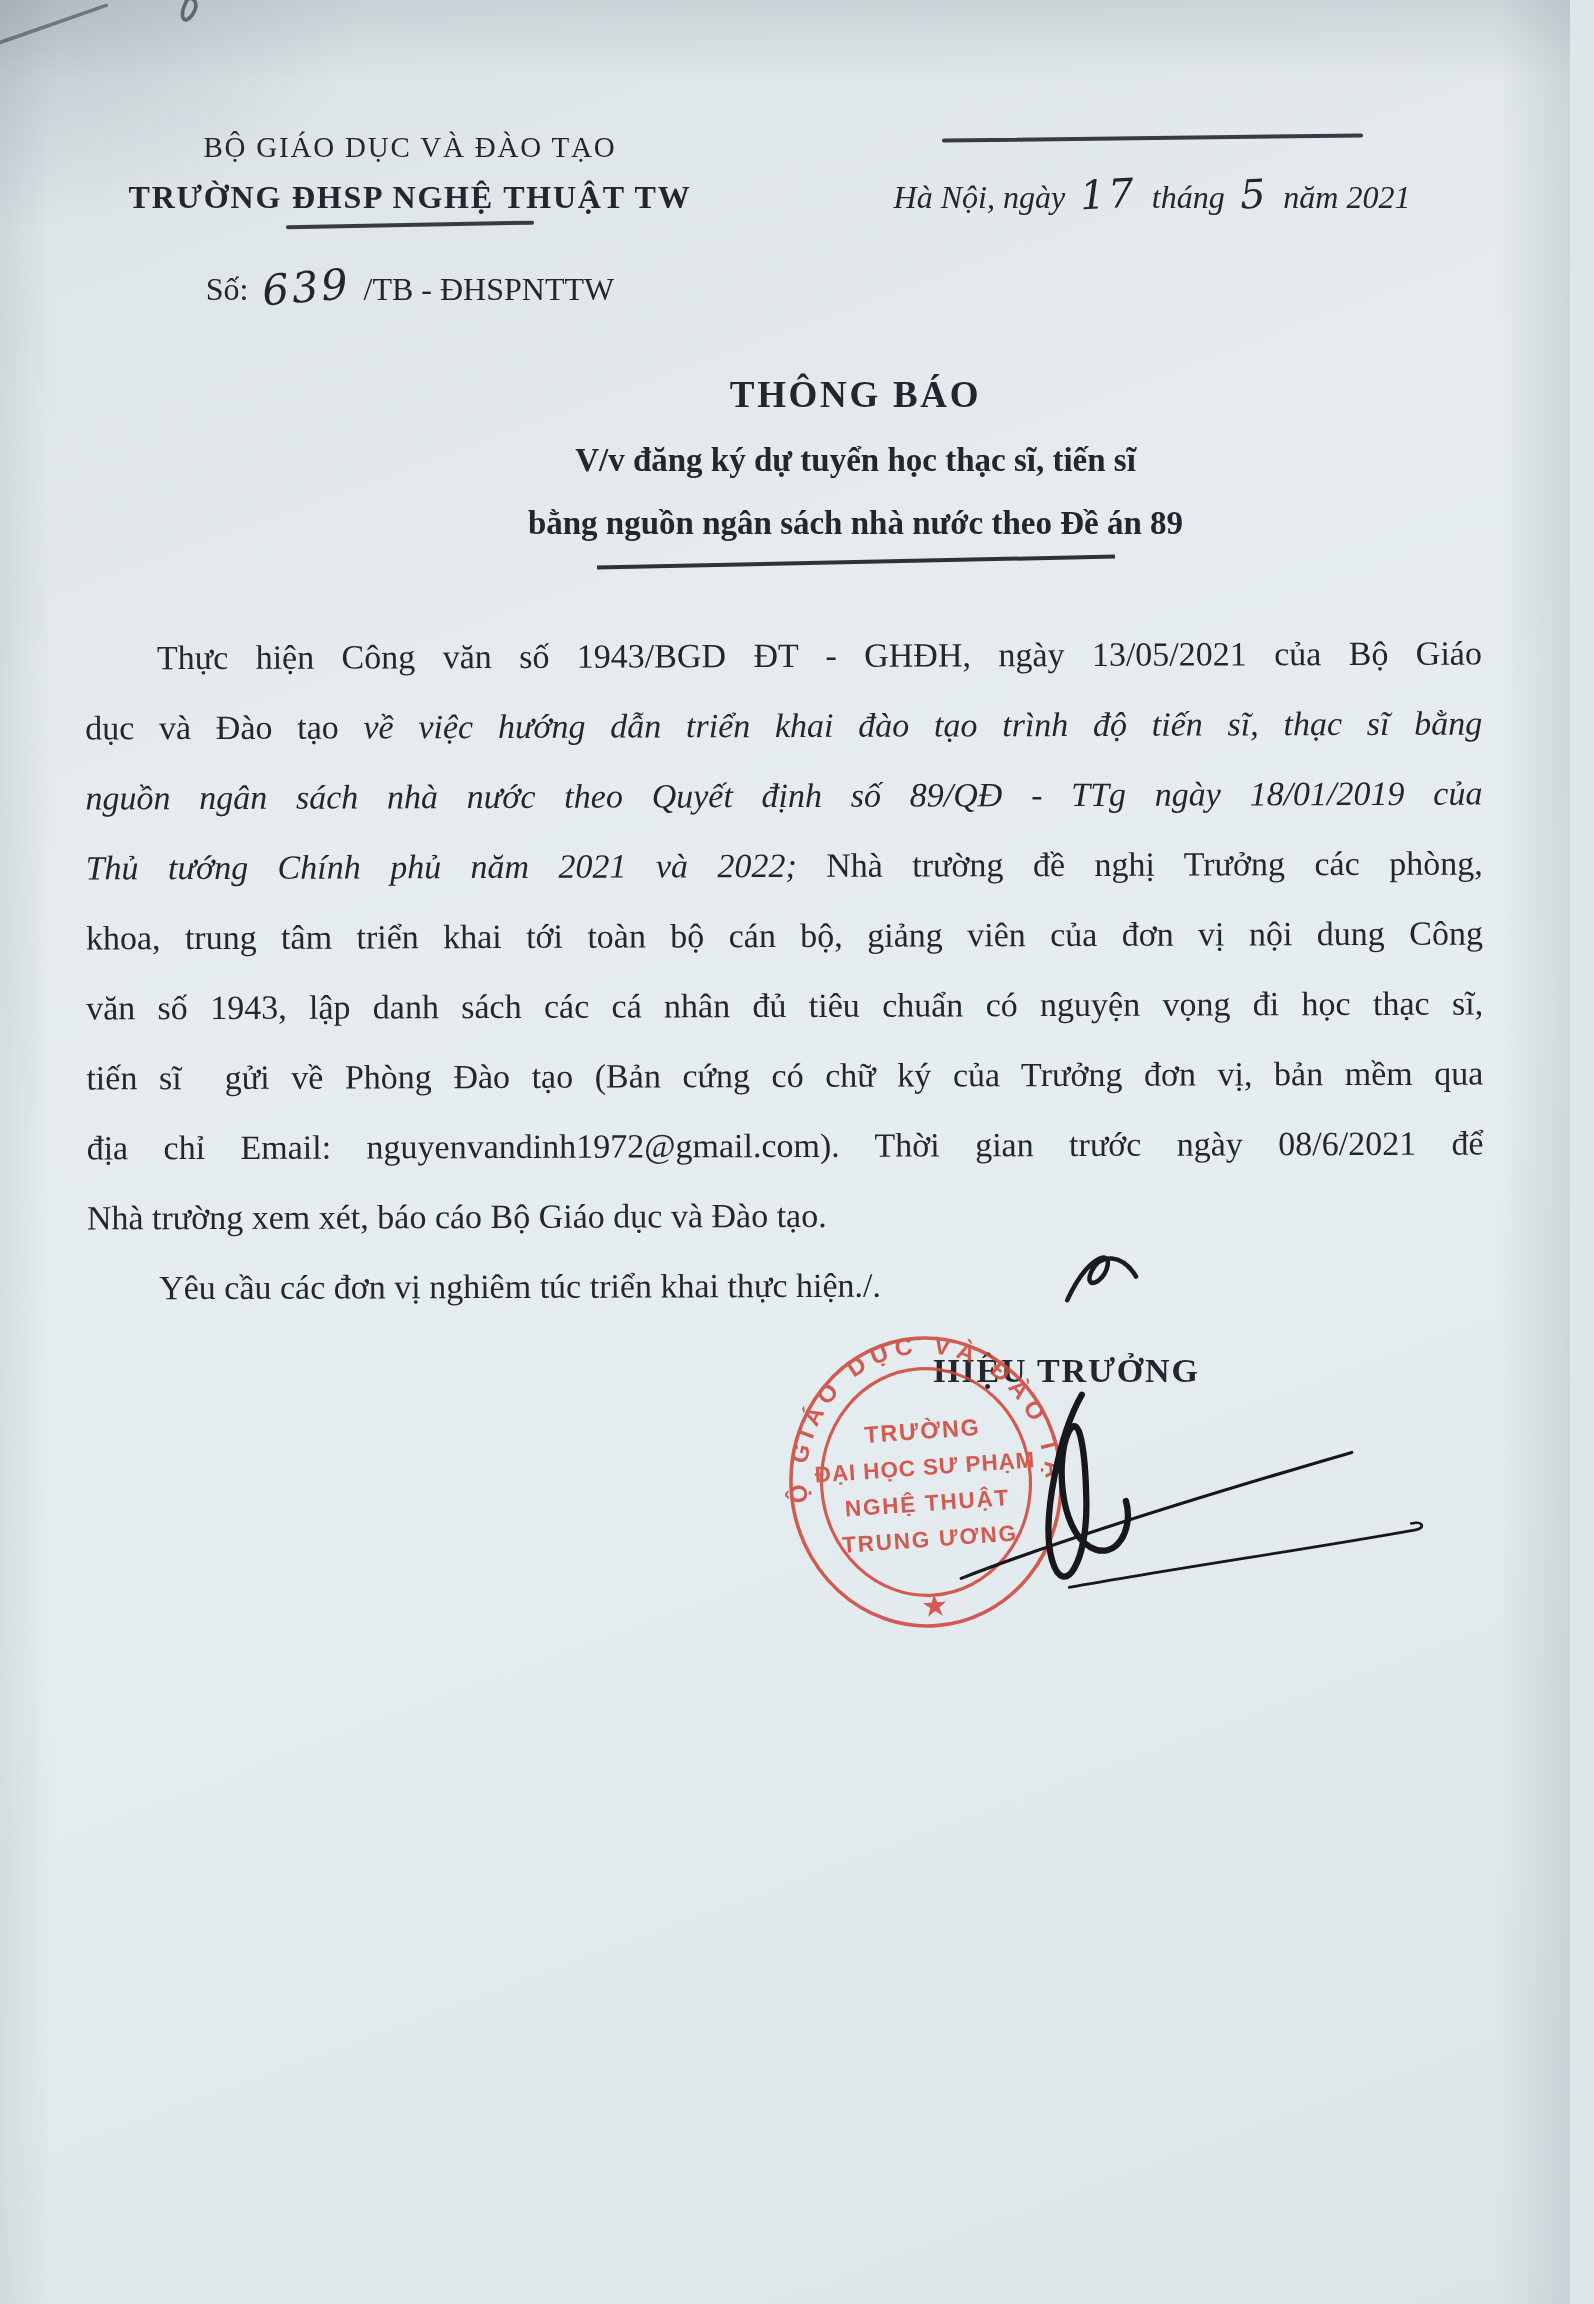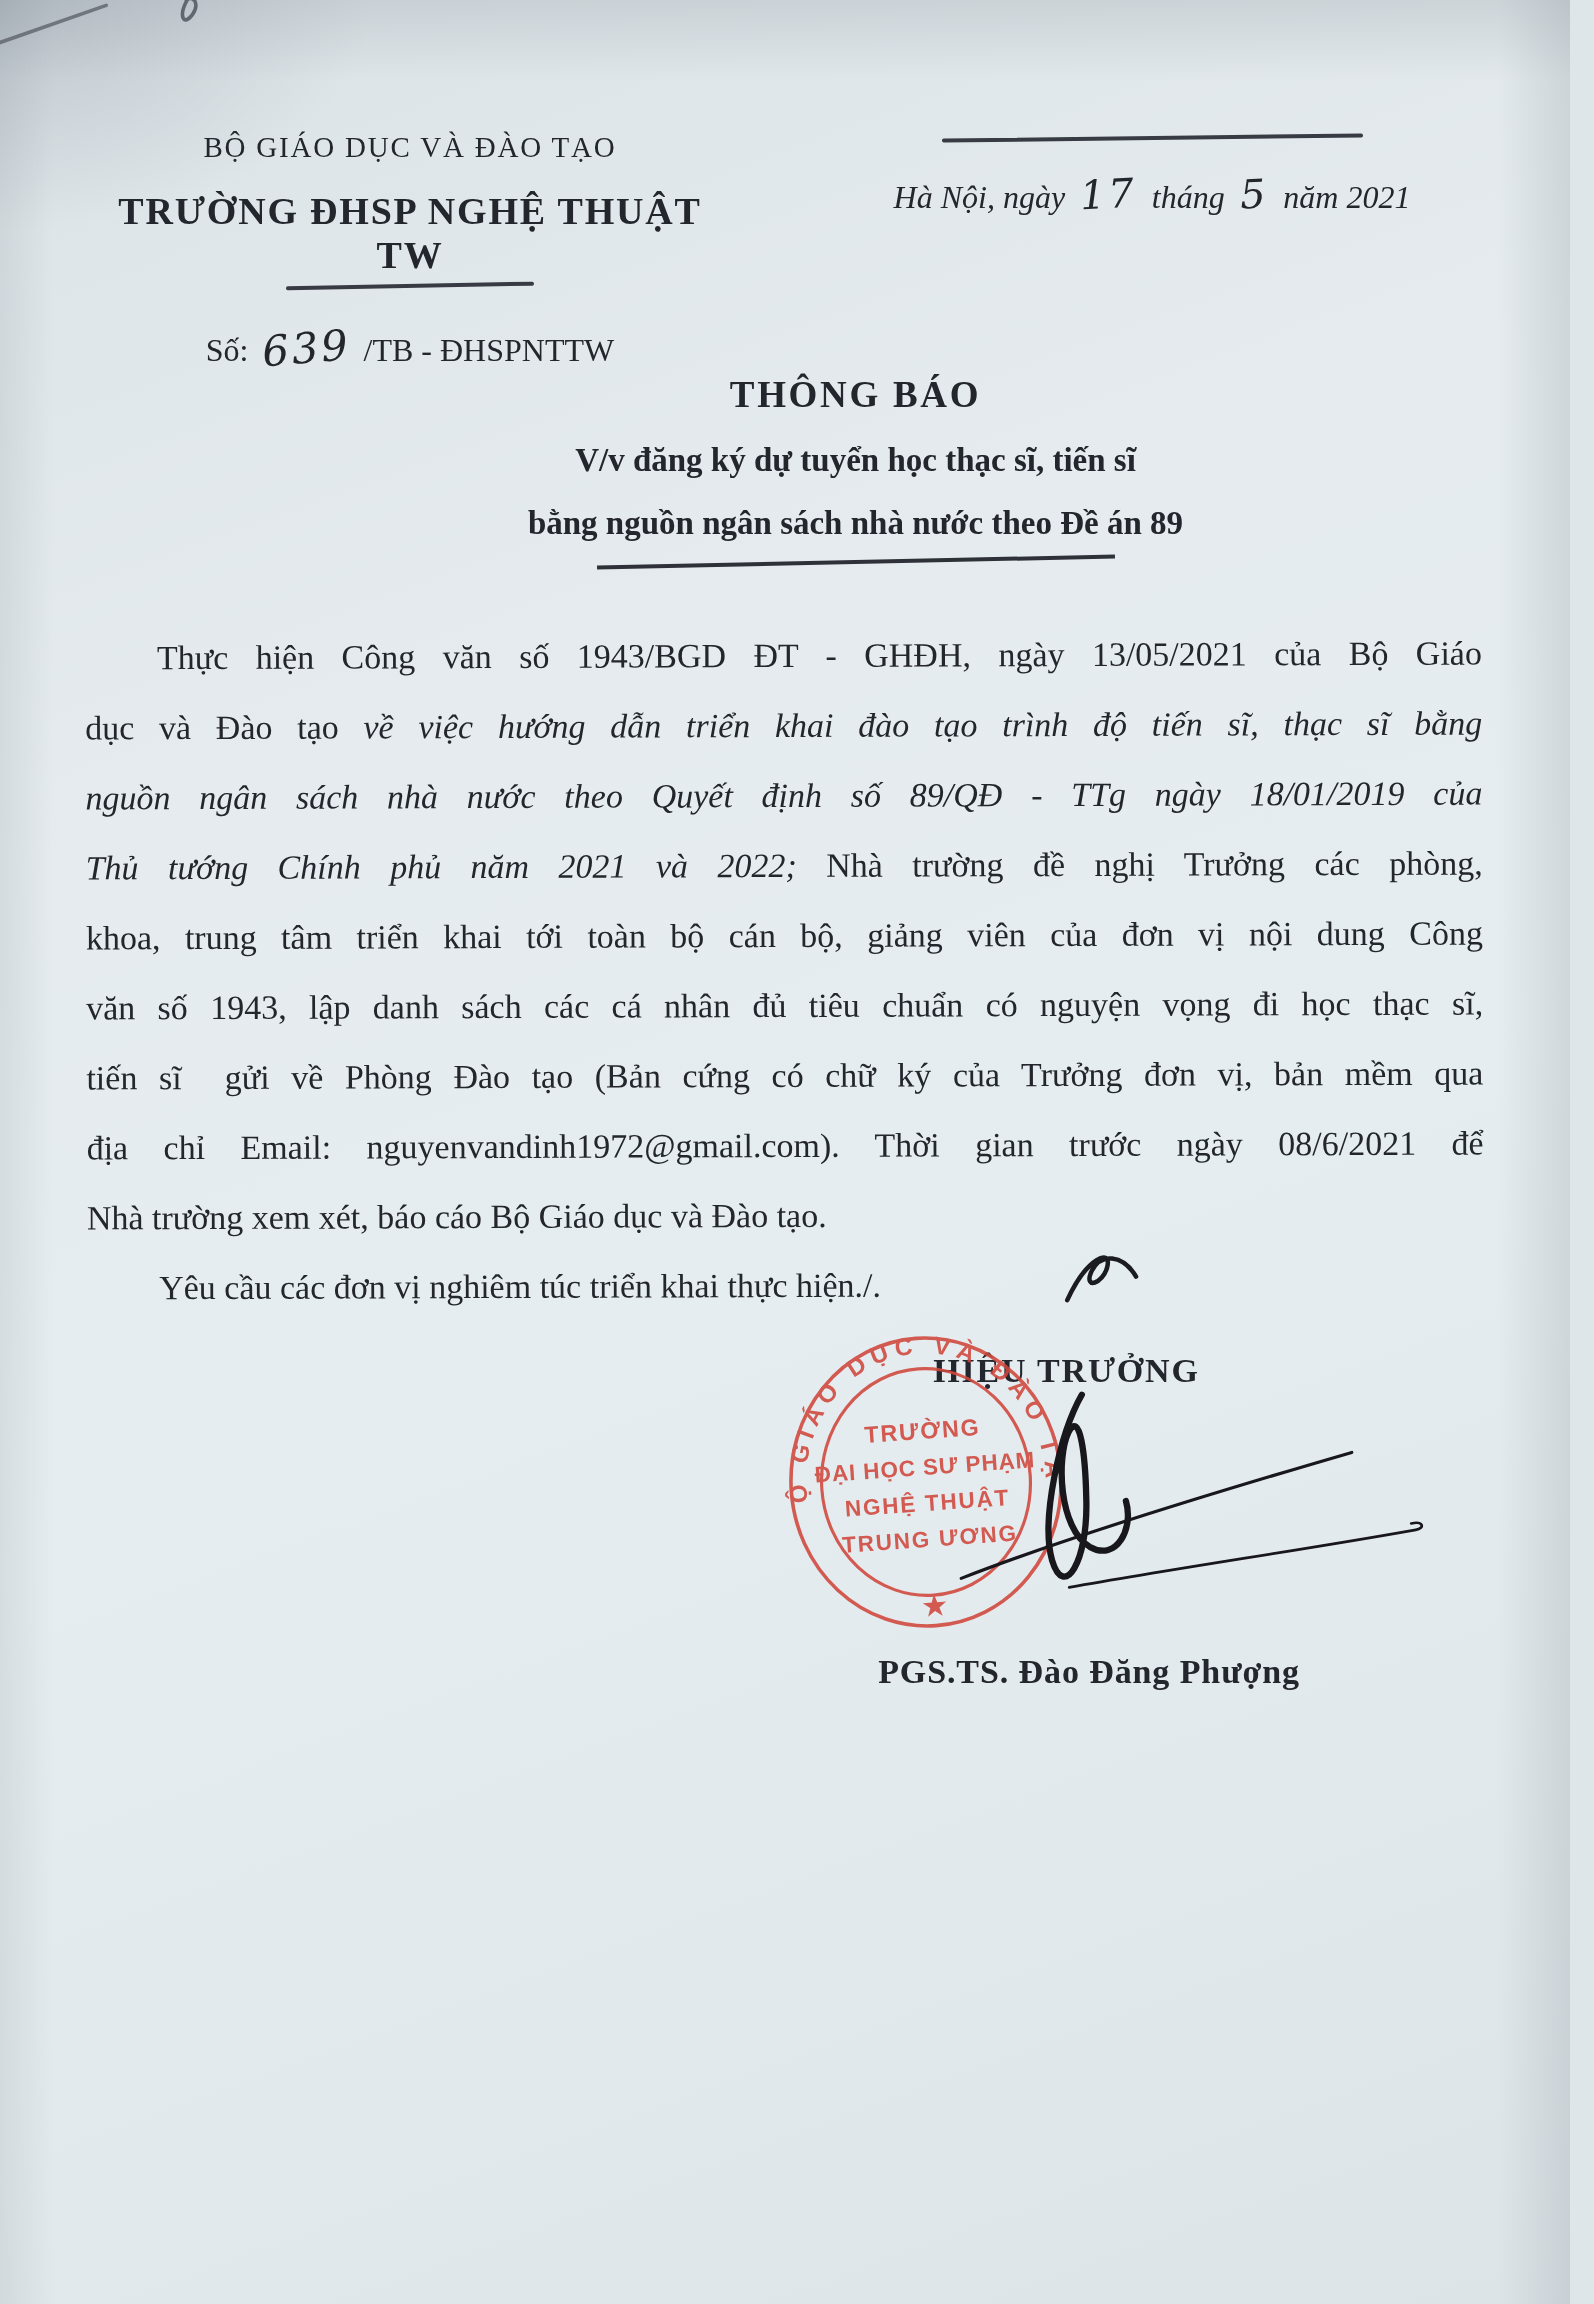--- a/index.html
+++ b/index.html
@@ -17,21 +17,21 @@
   
   .shade{position:absolute;pointer-events:none;}
   .shade.top{left:0;top:0;width:100%;height:81px;background:linear-gradient(to bottom,rgba(120,132,140,.20),rgba(120,132,140,0));}
   .shade.right{right:0;top:0;width:72px;height:100%;background:linear-gradient(to left,rgba(125,138,145,.22),rgba(125,138,145,0));}
   .shade.left{left:0;top:0;width:54px;height:100%;background:linear-gradient(to right,rgba(125,138,145,.16),rgba(125,138,145,0));}
   .shade.corner{left:0;top:0;width:378px;height:234px;background:radial-gradient(ellipse at 0% 0%,rgba(95,108,118,.25),rgba(95,108,118,0) 70%);}
 
   
   .hdr-left{position:absolute;left:86px;top:131px;width:648px;text-align:center;}
   .hdr-left .l1{font-size:29px;letter-spacing:1.8px;}
-  .hdr-left .l2{font-size:38px;font-weight:700;letter-spacing:1.8px;margin-top:25px;}
+  .hdr-left .l2{font-size:32px;font-weight:700;letter-spacing:1.8px;margin-top:15px;}
   .rule{height:3.6px;background:#383b43;border-radius:1.8px;}
   .hdr-left .rule{width:248px;margin:7.2px auto 0;transform:rotate(-1.1deg);}
   .so-line{margin-top:34px;font-size:32px;text-align:center;}
   .hand{font-family:"DejaVu Serif",serif;font-style:italic;letter-spacing:2.7px;display:inline-block;}
   .so-line .hand{font-size:42px;transform:rotate(-5deg) translateY(1.8px);margin:0 5.4px;}
 
   .hdr-right{position:absolute;left:765px;top:131px;width:774px;text-align:center;}
   .hdr-right .l1{font-size:31.5px;font-weight:700;letter-spacing:0.9px;}
   .hdr-right .l2{font-size:31.5px;font-weight:700;letter-spacing:0.9px;margin-top:9px;}
   .hdr-right .rule{width:421px;margin:5.4px auto 0;transform:rotate(-0.7deg);}
@@ -146,16 +146,15 @@
       <text x="161" y="318" font-size="30" text-anchor="middle">★</text>
     </g>
   </svg>
 
   <svg class="signature-svg" width="504" height="261" viewBox="0 0 560 290">
     <path d="M172,22 C148,64 126,160 139,206 C152,250 179,208 177,138 C176,88 170,38 157,64 C144,92 146,170 181,191 C211,208 230,170 221,140" stroke="#17171c" stroke-width="7" fill="none" stroke-linecap="round"></path>
     <path d="M38,226 C140,186 300,136 472,86" stroke="#17171c" stroke-width="3.5" fill="none" stroke-linecap="round"></path>
     <path d="M158,236 C280,214 420,194 543,172 C554,170 551,162 538,165" stroke="#17171c" stroke-width="3" fill="none" stroke-linecap="round"></path>
   </svg>
 
-  <div class="signer-name">PGS.TS. Đào Đăng Phượng</div>
 
 </div>
 
 
 </body></html>

